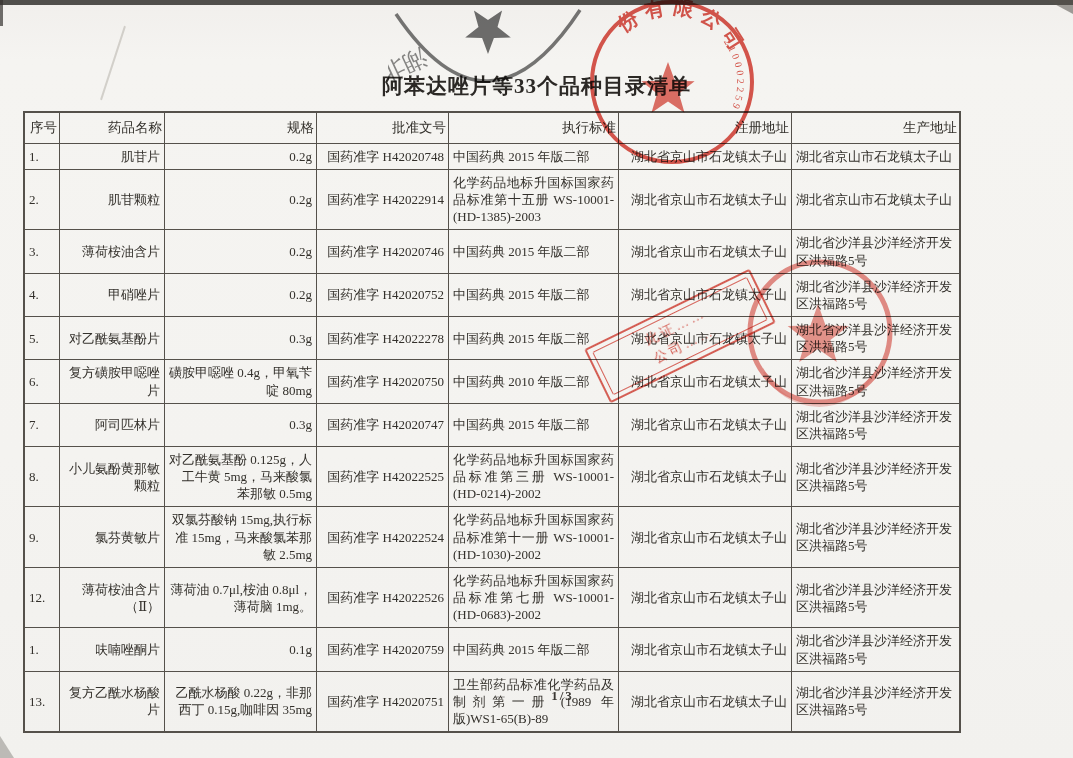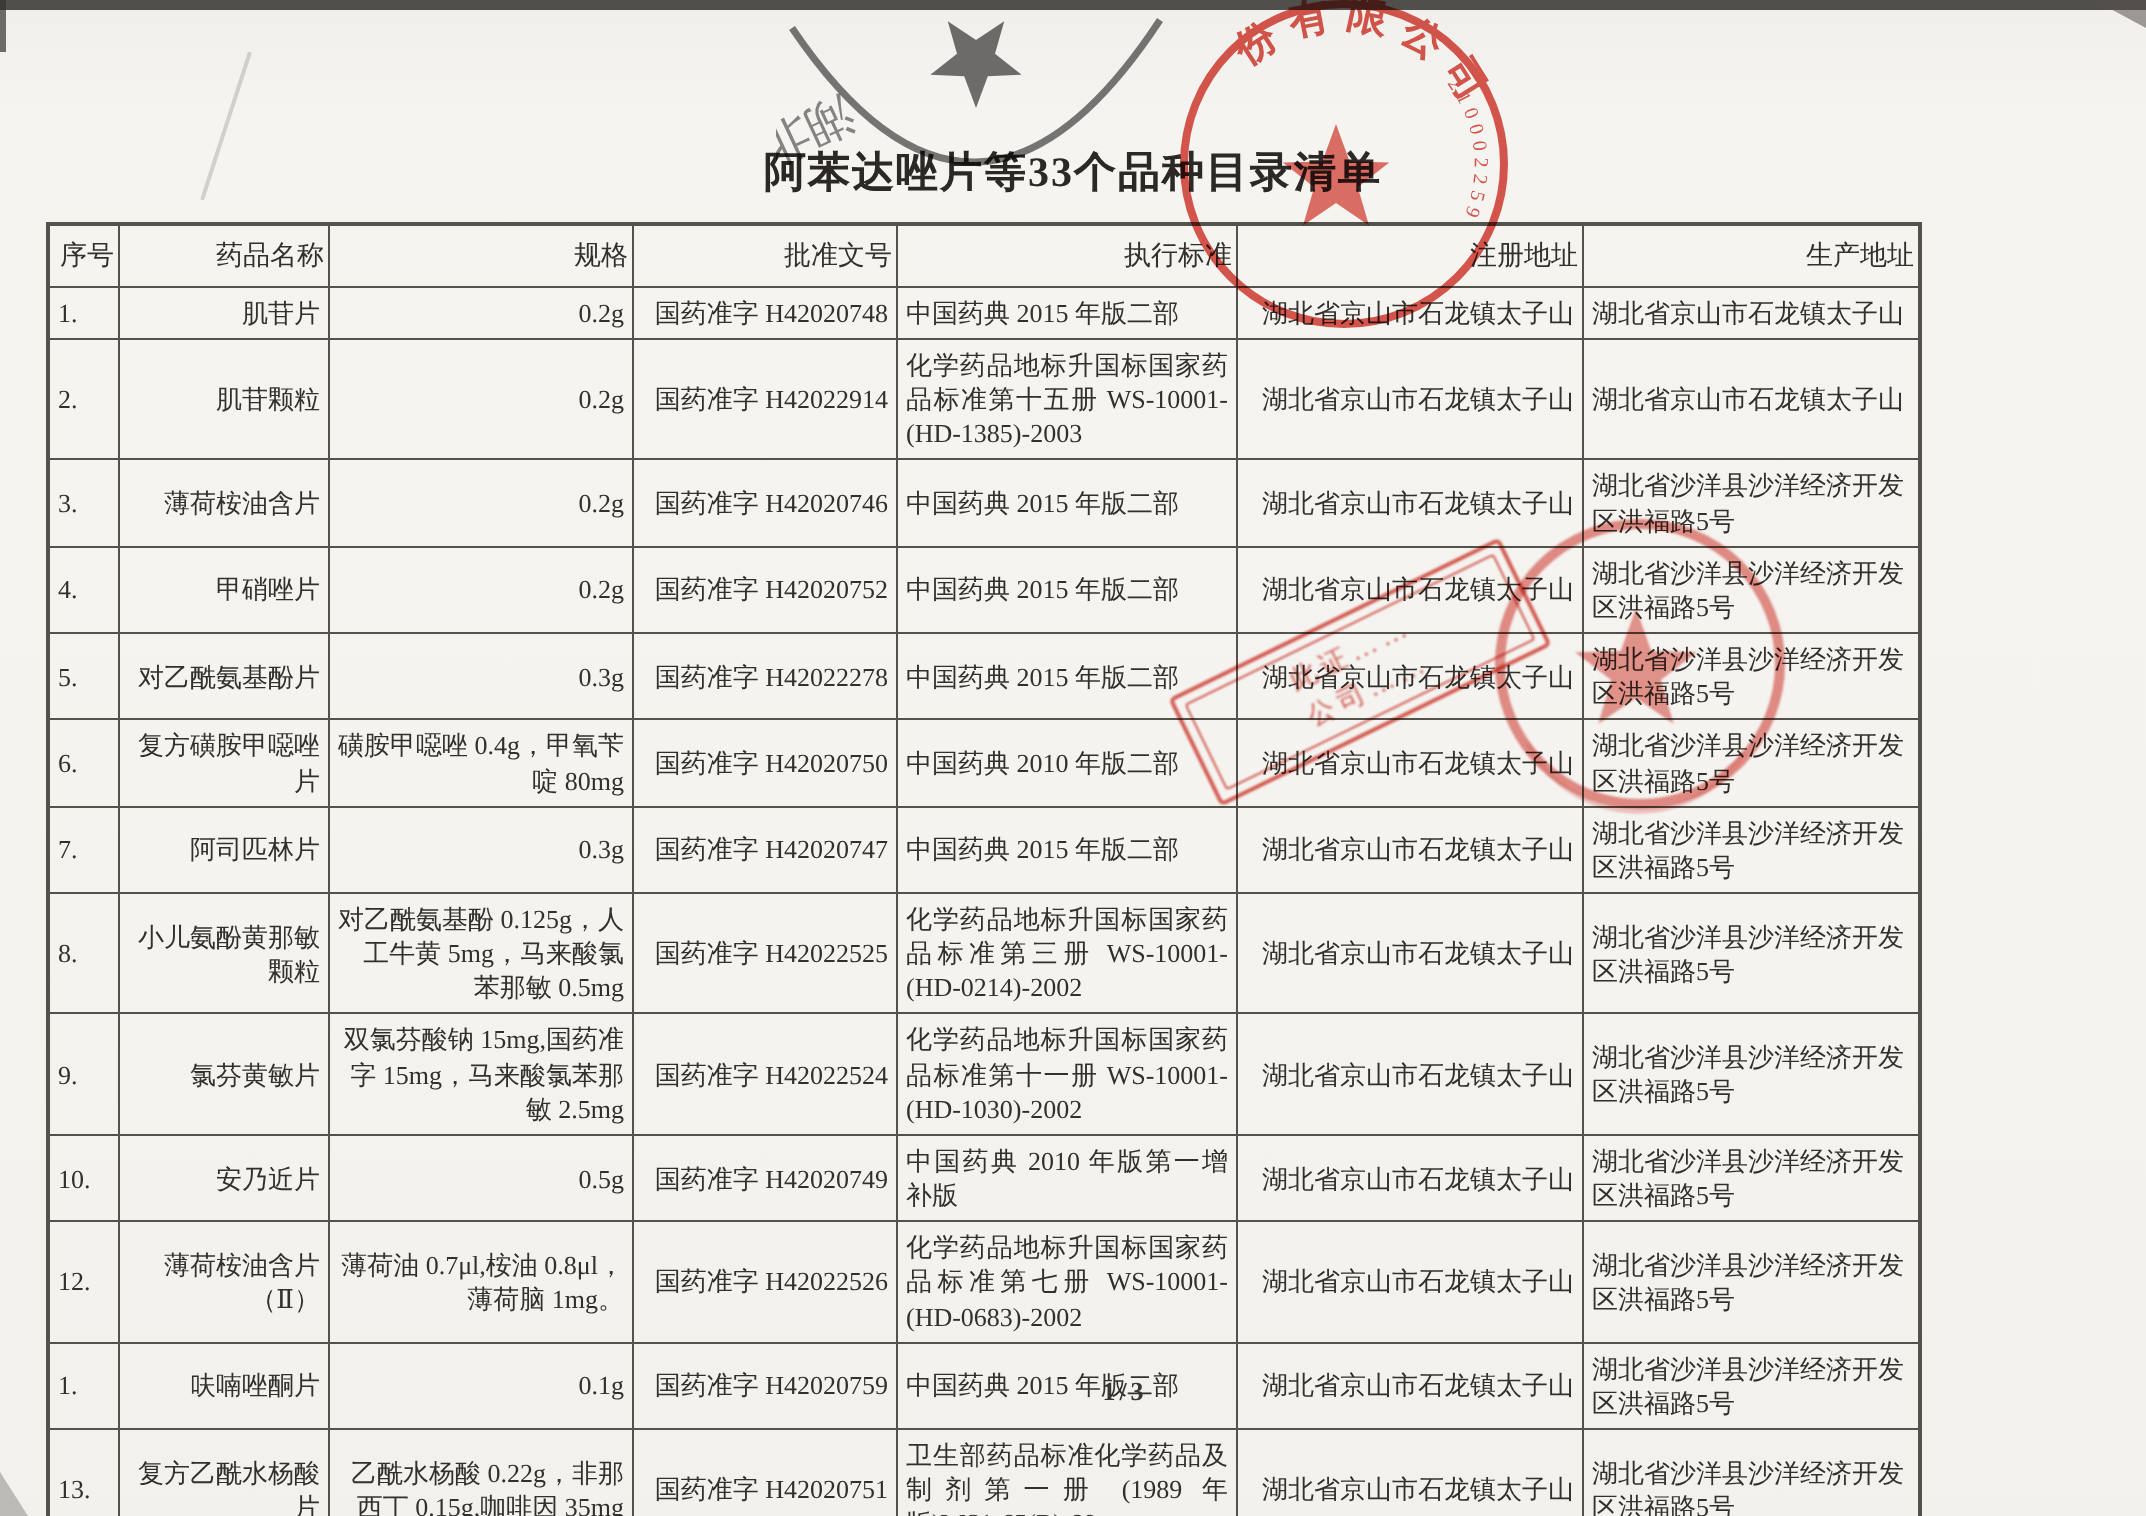--- a/index.html
+++ b/index.html
@@ -147,32 +147,23 @@
           <td class="c1">小儿氨酚黄那敏颗粒</td>
           <td class="c2">对乙酰氨基酚 0.125g，人工牛黄 5mg，马来酸氯苯那敏 0.5mg</td>
           <td class="c3">国药准字 H42022525</td>
           <td class="c4">化学药品地标升国标国家药品标准第三册 WS-10001-(HD-0214)-2002</td>
           <td class="c5">湖北省京山市石龙镇太子山</td>
           <td class="c6">湖北省沙洋县沙洋经济开发区洪福路5号</td>
         </tr>
         <tr>
           <td class="c0">9.</td>
           <td class="c1">氯芬黄敏片</td>
-          <td class="c2">双氯芬酸钠 15mg,国药准字 15mg，马来酸氯苯那敏 2.5mg</td>
+          <td class="c2">双氯芬酸钠 15mg,执行标准 15mg，马来酸氯苯那敏 2.5mg</td>
           <td class="c3">国药准字 H42022524</td>
           <td class="c4">化学药品地标升国标国家药品标准第十一册 WS-10001-(HD-1030)-2002</td>
-          <td class="c5">湖北省京山市石龙镇太子山</td>
-          <td class="c6">湖北省沙洋县沙洋经济开发区洪福路5号</td>
-        </tr>
-        <tr>
-          <td class="c0">10.</td>
-          <td class="c1">安乃近片</td>
-          <td class="c2">0.5g</td>
-          <td class="c3">国药准字 H42020749</td>
-          <td class="c4">中国药典 2010 年版第一增补版</td>
           <td class="c5">湖北省京山市石龙镇太子山</td>
           <td class="c6">湖北省沙洋县沙洋经济开发区洪福路5号</td>
         </tr>
         <tr>
           <td class="c0">12.</td>
           <td class="c1">薄荷桉油含片（Ⅱ）</td>
           <td class="c2">薄荷油 0.7μl,桉油 0.8μl，薄荷脑 1mg。</td>
           <td class="c3">国药准字 H42022526</td>
           <td class="c4">化学药品地标升国标国家药品标准第七册 WS-10001-(HD-0683)-2002</td>
           <td class="c5">湖北省京山市石龙镇太子山</td>

